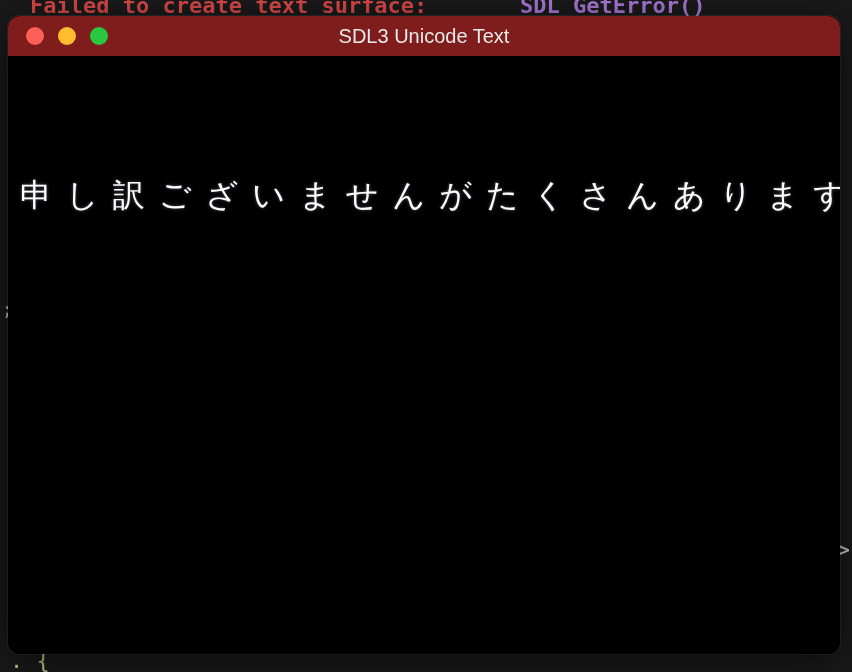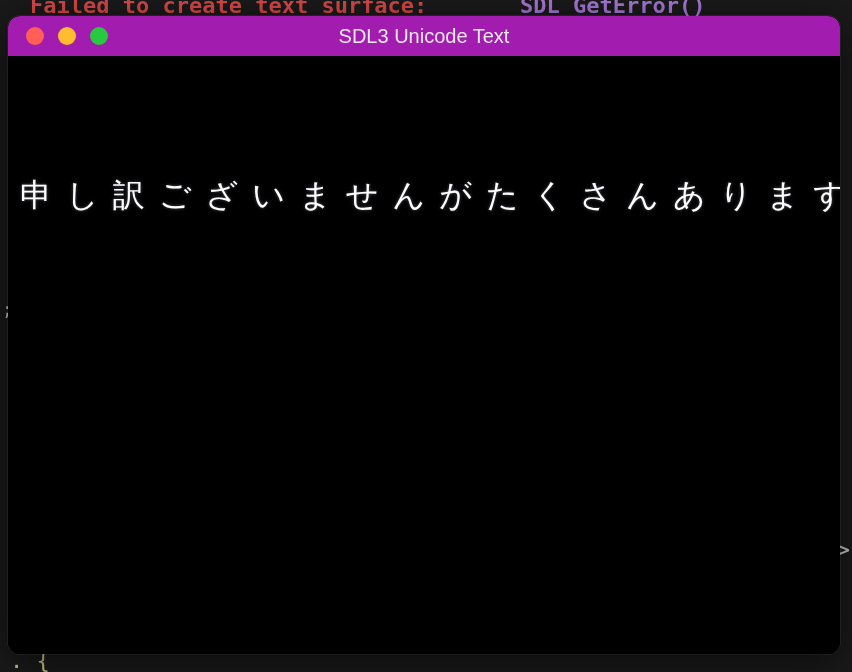--- a/index.html
+++ b/index.html
@@ -77,21 +77,21 @@
       width: 832px;
       height: 638px;
       background: #000000;
       border-radius: 12px;
       overflow: hidden;
       box-shadow: 0 8px 40px rgba(0,0,0,0.6), 0 0 0 1px rgba(255,255,255,0.08);
     }
 
     .titlebar {
       height: 40px;
-      background: #a21caf;
+      background: #7f1d1d;
       display: flex;
       align-items: center;
       position: relative;
       border-top-left-radius: 12px;
       border-top-right-radius: 12px;
     }
 
     .traffic-lights {
       display: flex;
       gap: 14px;

